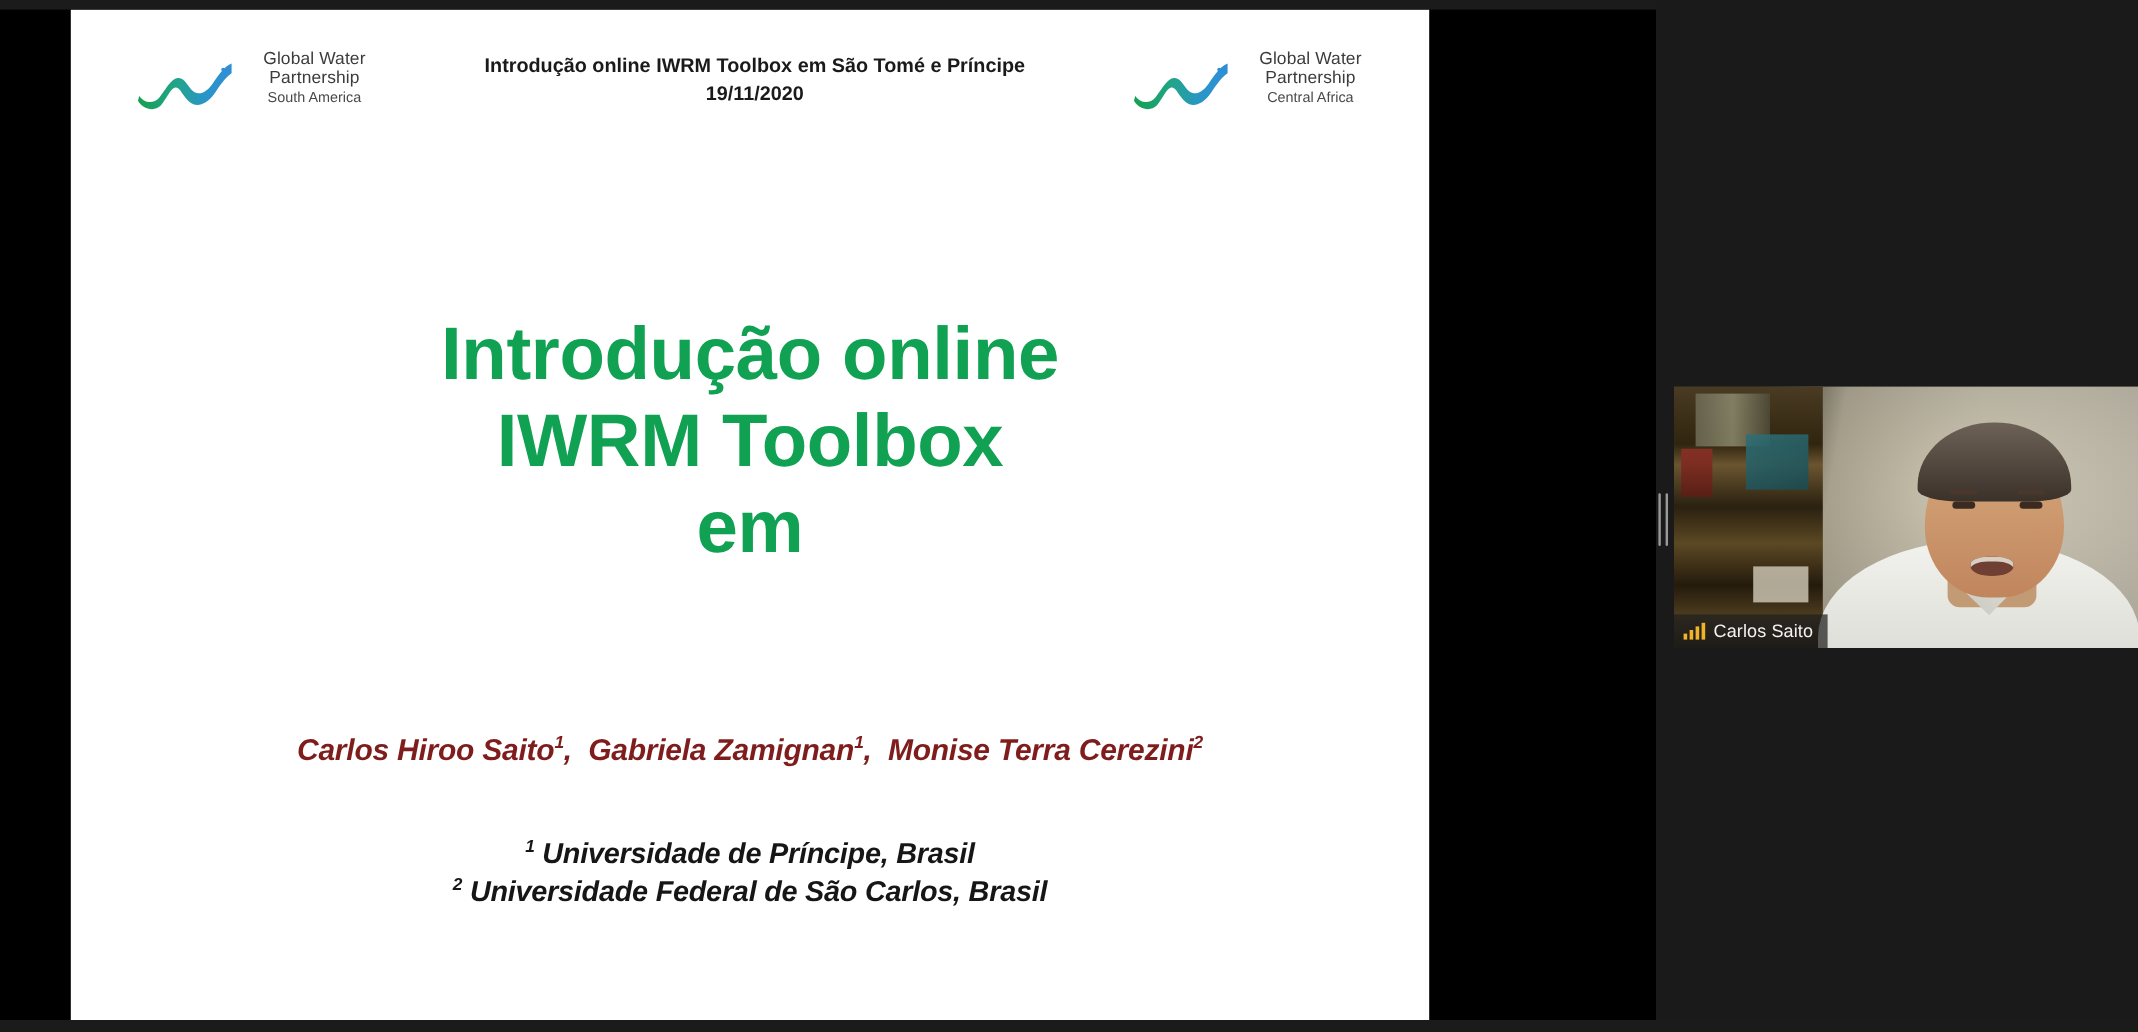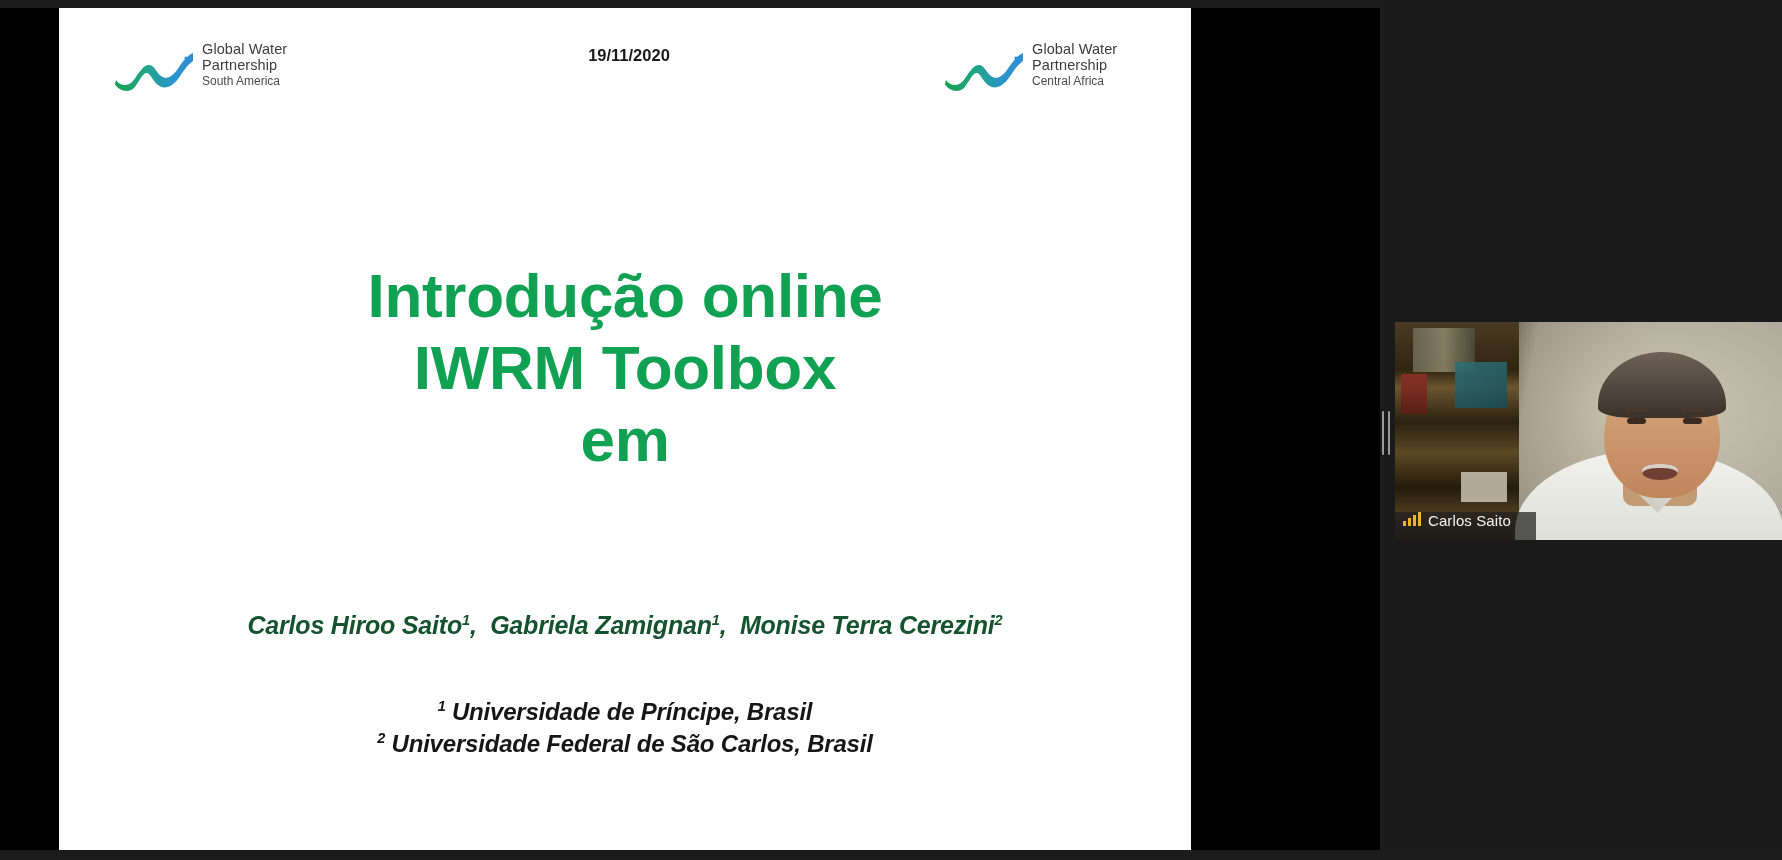--- a/index.html
+++ b/index.html
@@ -53,20 +53,21 @@
     left: 0; top: 0;
     width: 1132px;
     height: 110px;
   }
 
   .logo {
     position: absolute;
     top: 34px;
     width: 205px;
     height: 56px;
+    text-align: center;
   }
   .logo-left  { left: 55px; }
   .logo-right { left: 885px; }
 
   .logo-mark {
     position: absolute;
     left: 0; top: 6px;
     width: 82px;
     height: 44px;
   }
@@ -123,21 +124,21 @@
   
   .authors {
     position: absolute;
     left: 0;
     top: 603px;
     width: 1132px;
     text-align: center;
     font-size: 25px;
     font-weight: bold;
     font-style: italic;
-    color: #14532d;
+    color: #7f1d1d;
     letter-spacing: -0.2px;
   }
   .authors sup { font-size: 0.58em; vertical-align: super; }
 
   
   .affiliations {
     position: absolute;
     left: 0;
     top: 688px;
     width: 1132px;
@@ -310,23 +311,23 @@
     background: #6f3f33;
     box-shadow: inset 0 4px 0 #d8cfc2;
   }
 
   
   #name-label {
     position: absolute;
     left: 0;
     bottom: 0;
     height: 28px;
-    padding: 0 25px 0 8px;
+    padding: 0 12px 0 8px;
     display: flex;
-    align-items: flex-start;
+    align-items: center;
     gap: 7px;
     background: rgba(30,30,30,0.72);
   }
   #name-label .label-text {
     color: #f2f2f2;
     font-size: 15px;
     white-space: nowrap;
     letter-spacing: 0.1px;
   }
 
@@ -395,20 +396,21 @@
             <circle cx="63" cy="29" r="1.5" fill="#2a95c9"></circle>
           </svg>
           <div class="logo-text">
             <div class="l1">Global Water</div>
             <div class="l2">Partnership</div>
             <div class="l3">South America</div>
           </div>
         </div>
 
         <div class="header-title">
+          <span>Introdução online IWRM Toolbox em São Tomé e Príncipe</span>
           <span class="hl2">19/11/2020</span>
         </div>
 
         <div class="logo logo-right">
           <svg class="logo-mark" viewBox="0 0 82 44">
             <defs>
               <linearGradient id="gwpgrad2" x1="0" y1="0" x2="1" y2="0">
                 <stop offset="0%" stop-color="#15a04f"></stop>
                 <stop offset="42%" stop-color="#22a48c"></stop>
                 <stop offset="72%" stop-color="#2a95c9"></stop>

